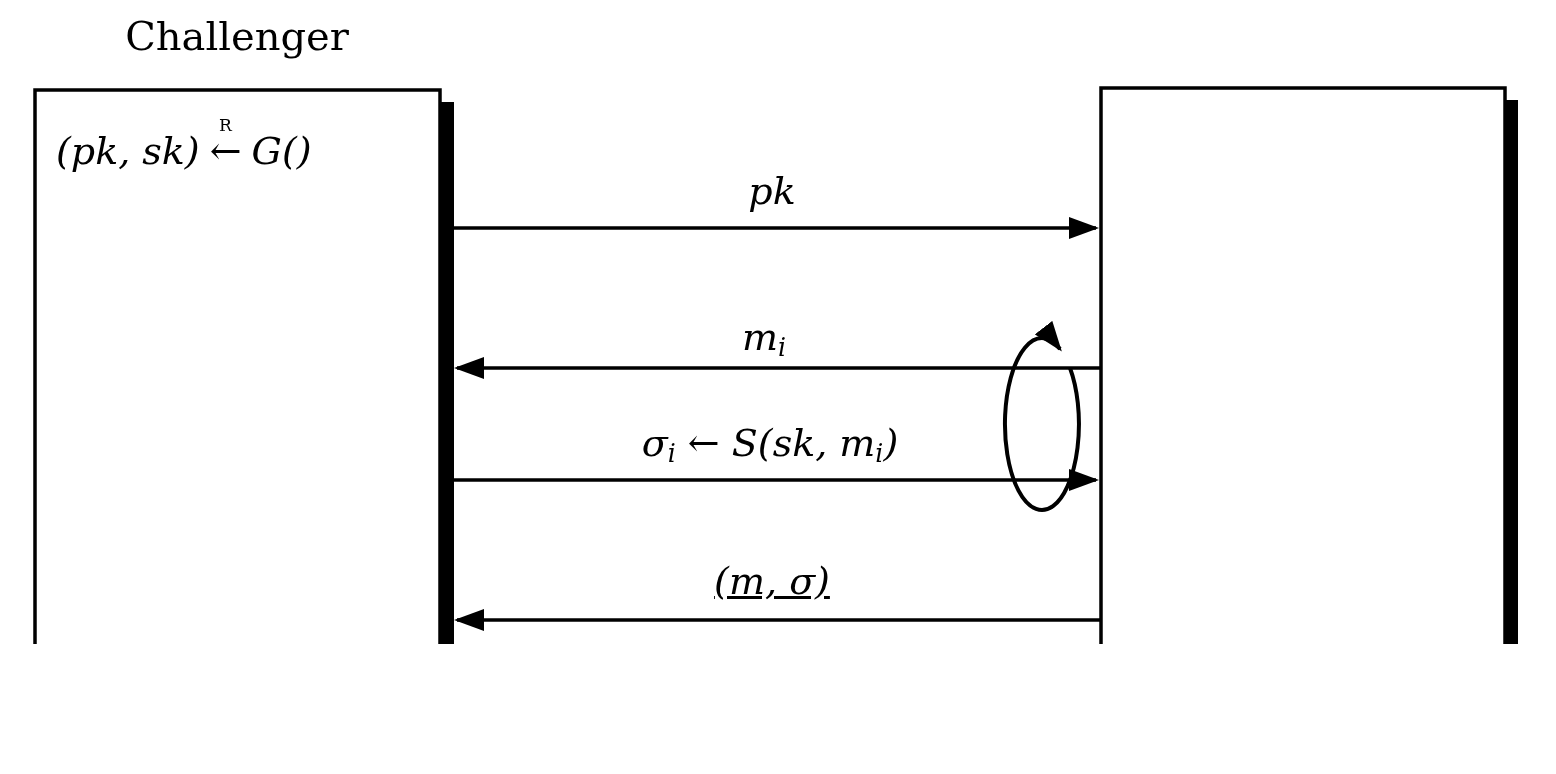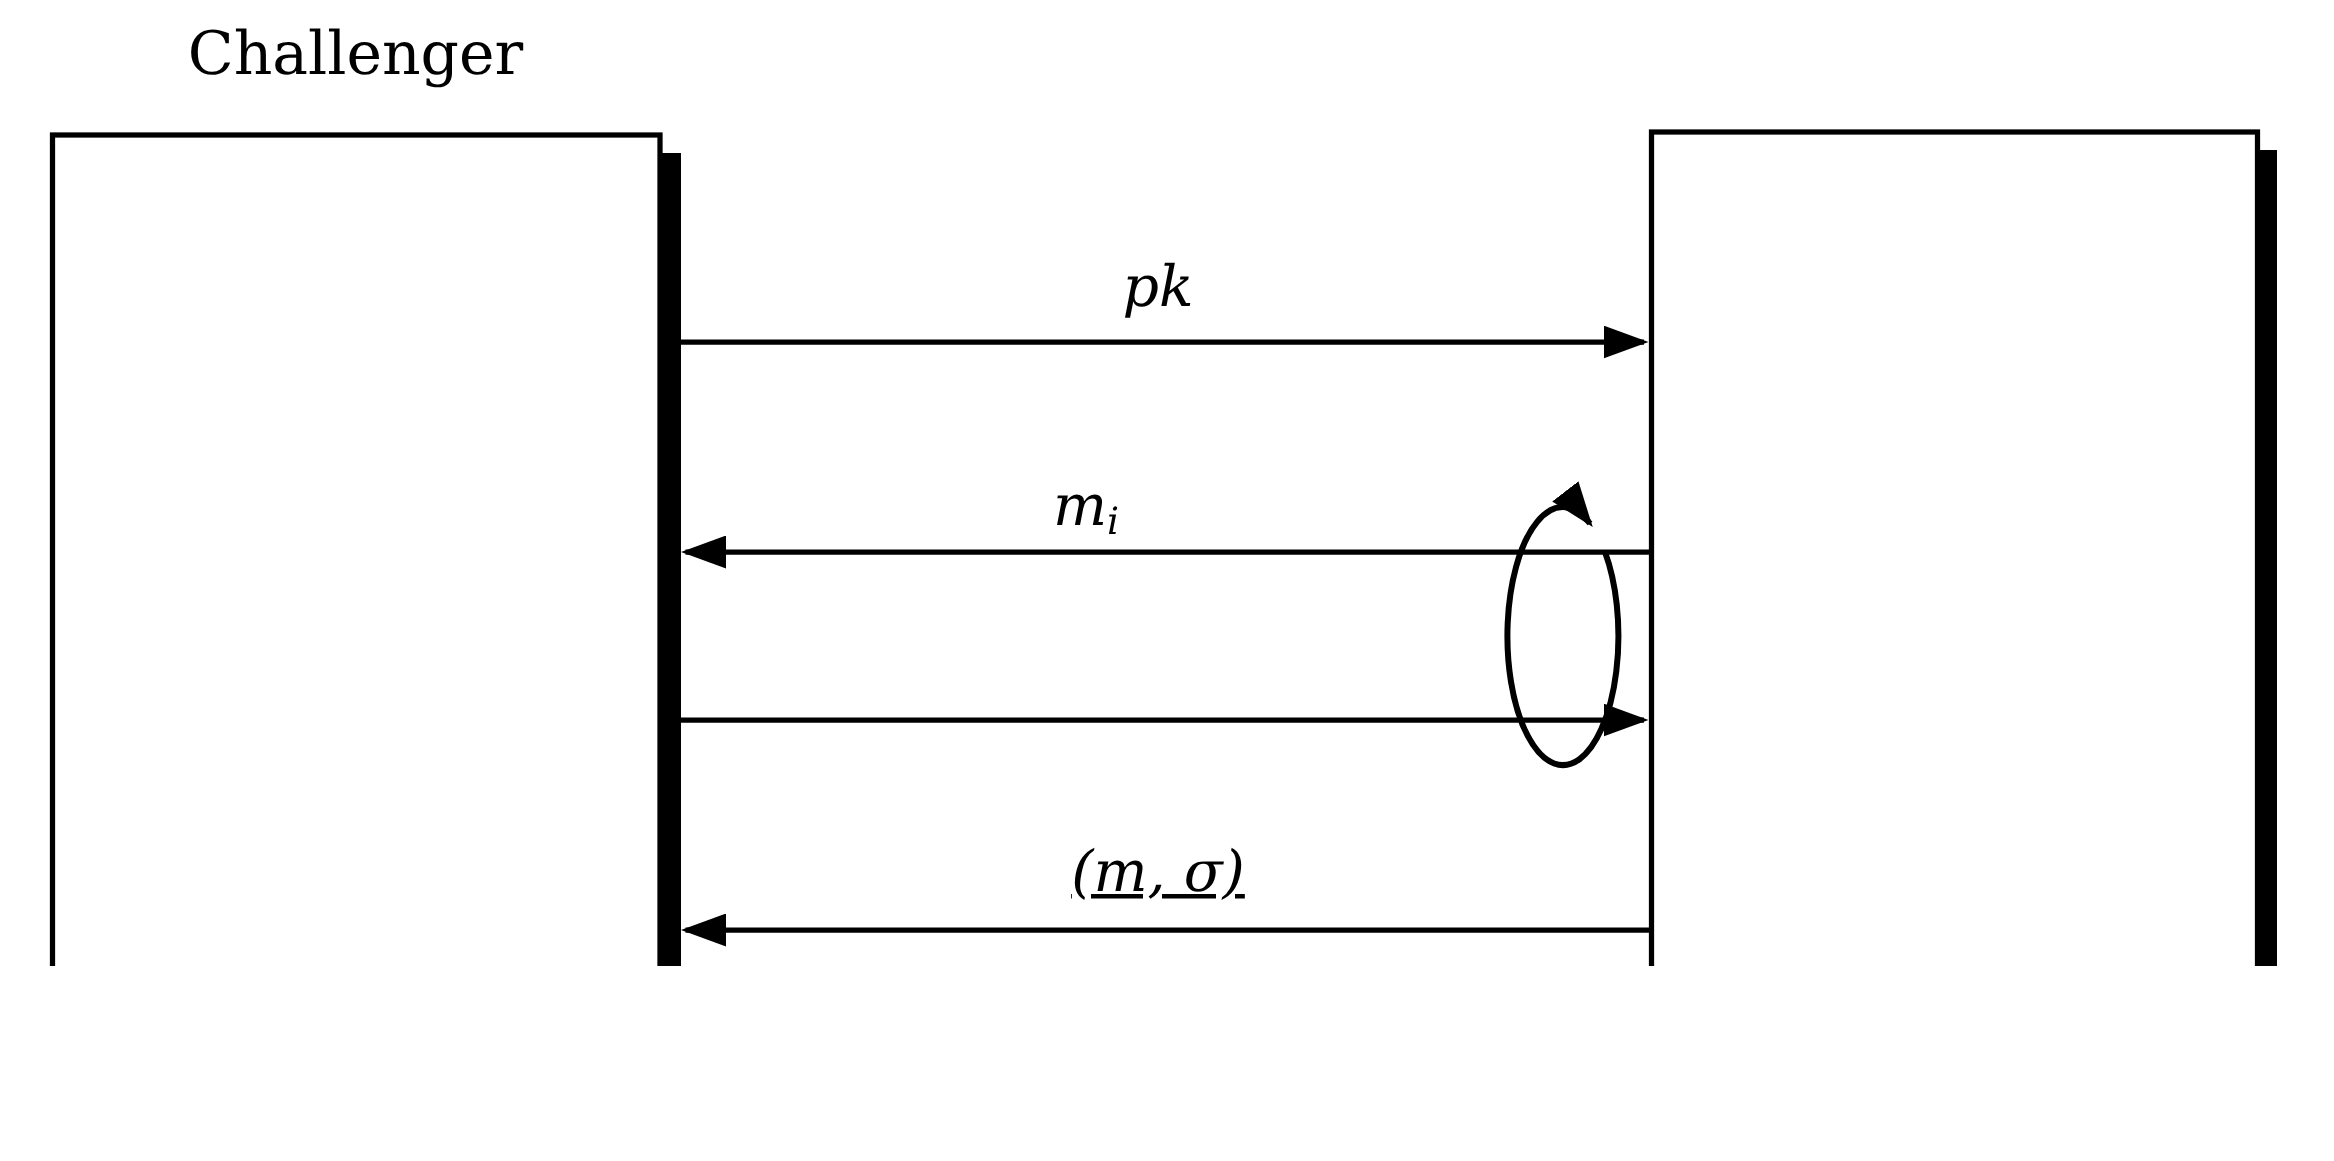--- a/index.html
+++ b/index.html
@@ -93,27 +93,33 @@
     <line x1="1101" y1="620" x2="457" y2="620" stroke="#000" stroke-width="3.5" marker-end="url(#arr)"></line>
 
     <path d="M 1070 368 A 37 86 0 1 1 1060 349" fill="none" stroke="#000" stroke-width="4" marker-end="url(#arr)"></path>
   </svg>
 
   <div class="label title" style="left:237px; top:16px;">
     <span>Challenger</span>
   </div>
 
 
+  <div class="label math" style="left:56px; top:132px;">
+    <span>(pk, sk)</span><span class="rarrow"><span>←</span><span class="sup">R</span></span><span>G()</span>
+  </div>
 
   <div class="label math centered" style="left:772px; top:172px;">
     <span>pk</span>
   </div>
 
-  <div class="label math centered" style="left:724px; top:318px;">
+  <div class="label math centered" style="left:764px; top:318px;">
     <span>m</span><span class="msub">i</span>
   </div>
 
+  <div class="label math centered" style="left:770px; top:424px;">
+    <span>σ</span><span class="msub">i</span><span> ← S(sk, m</span><span class="msub">i</span><span>)</span>
+  </div>
 
   <div class="label math centered" style="left:772px; top:562px;text-decoration:underline;">
     <span>(m, σ)</span>
   </div>
 
 </div>
 
 </body></html>

